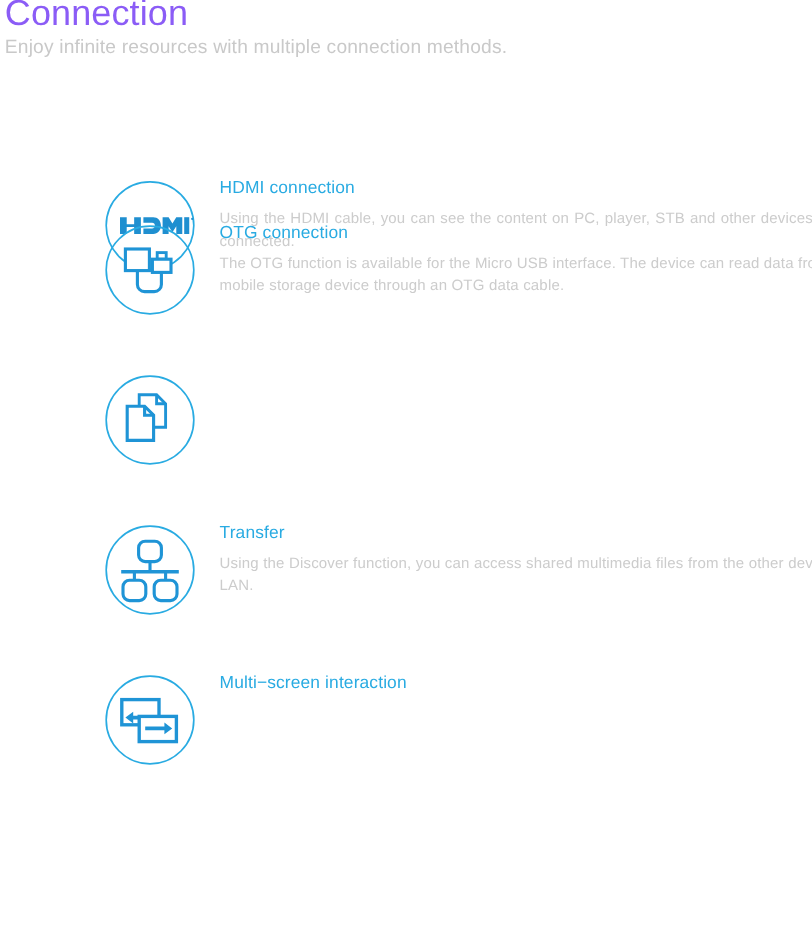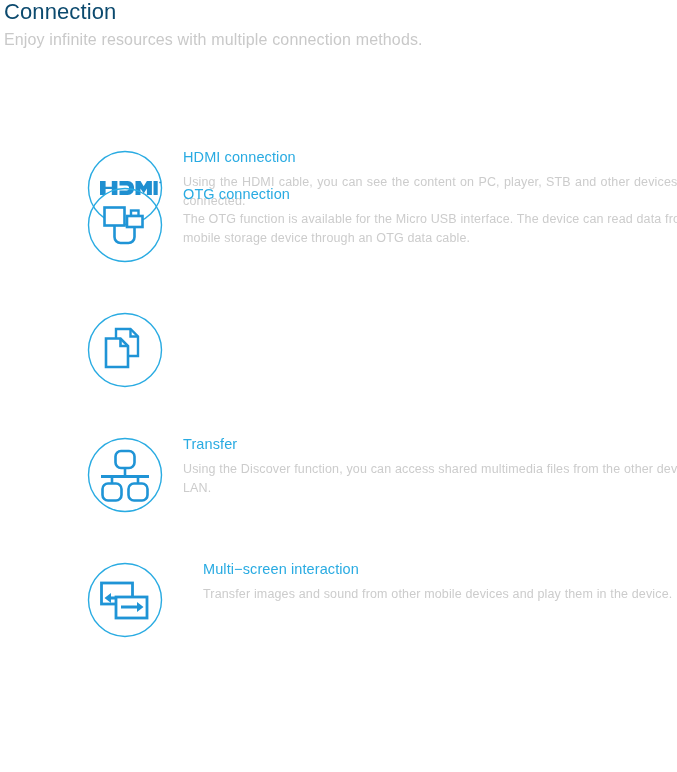--- a/index.html
+++ b/index.html
@@ -13,22 +13,22 @@
     overflow: hidden;
     font-family: "Liberation Sans", sans-serif;
     -webkit-font-smoothing: antialiased;
   }
 
   
   .page-header {
     padding: 0 0 0 4px;
   }
   .page-title {
-    color: #0c4a6e;
-    font-size: 22px;
+    color: #8b5cf6;
+    font-size: 30px;
     font-weight: 400;
     line-height: 24px;
     margin: 0;
     padding-top: 0px;
     letter-spacing: 0.1px;
   }
   .page-subtitle {
     color: #c9c9c9;
     font-size: 16px;
     font-weight: 400;
@@ -89,21 +89,21 @@
   .feature-desc.nowrap {
     white-space: nowrap;
     width: auto;
   }
 
   
   .row-hdmi   { padding-top: 88px; }
   .row-otg    { padding-top: 0px; }
   .row-store  { padding-top: 0px; }
   .row-disc   { padding-top: 0px; }
-  .row-multi  { padding-top: 0px; gap: 20px; }
+  .row-multi  { padding-top: 0px; }
   .row-cast   { padding-top: 0px; }
 </style>
 </head>
 <body>
 
 <div class="page-header">
   <h1 class="page-title">Connection</h1>
   <p class="page-subtitle">Enjoy infinite resources with multiple connection methods.</p>
 </div>
 
@@ -198,18 +198,17 @@
 
         <path d="M40 34.5 H24 l0 -3.4 l-6.5 4.9 l6.5 4.9 l0 -3.4 H40 z" fill="#1f94d6"></path>
 
         <rect x="29" y="35" width="31" height="21" fill="#ffffff" stroke="#1f94d6" stroke-width="2.8"></rect>
 
         <path d="M34 43.5 H50 l0 -3.4 l6.5 4.9 l-6.5 4.9 l0 -3.4 H34 z" fill="#1f94d6"></path>
       </svg>
     </div>
     <div class="feature-body">
       <h2 class="feature-title">Multi−screen interaction</h2>
-      <p class="feature-desc nowrap">Transfer images and sound from other mobile devices and play them in the device.</p>
     </div>
   </li>
 
 
 </ul>
 
 </body></html>

